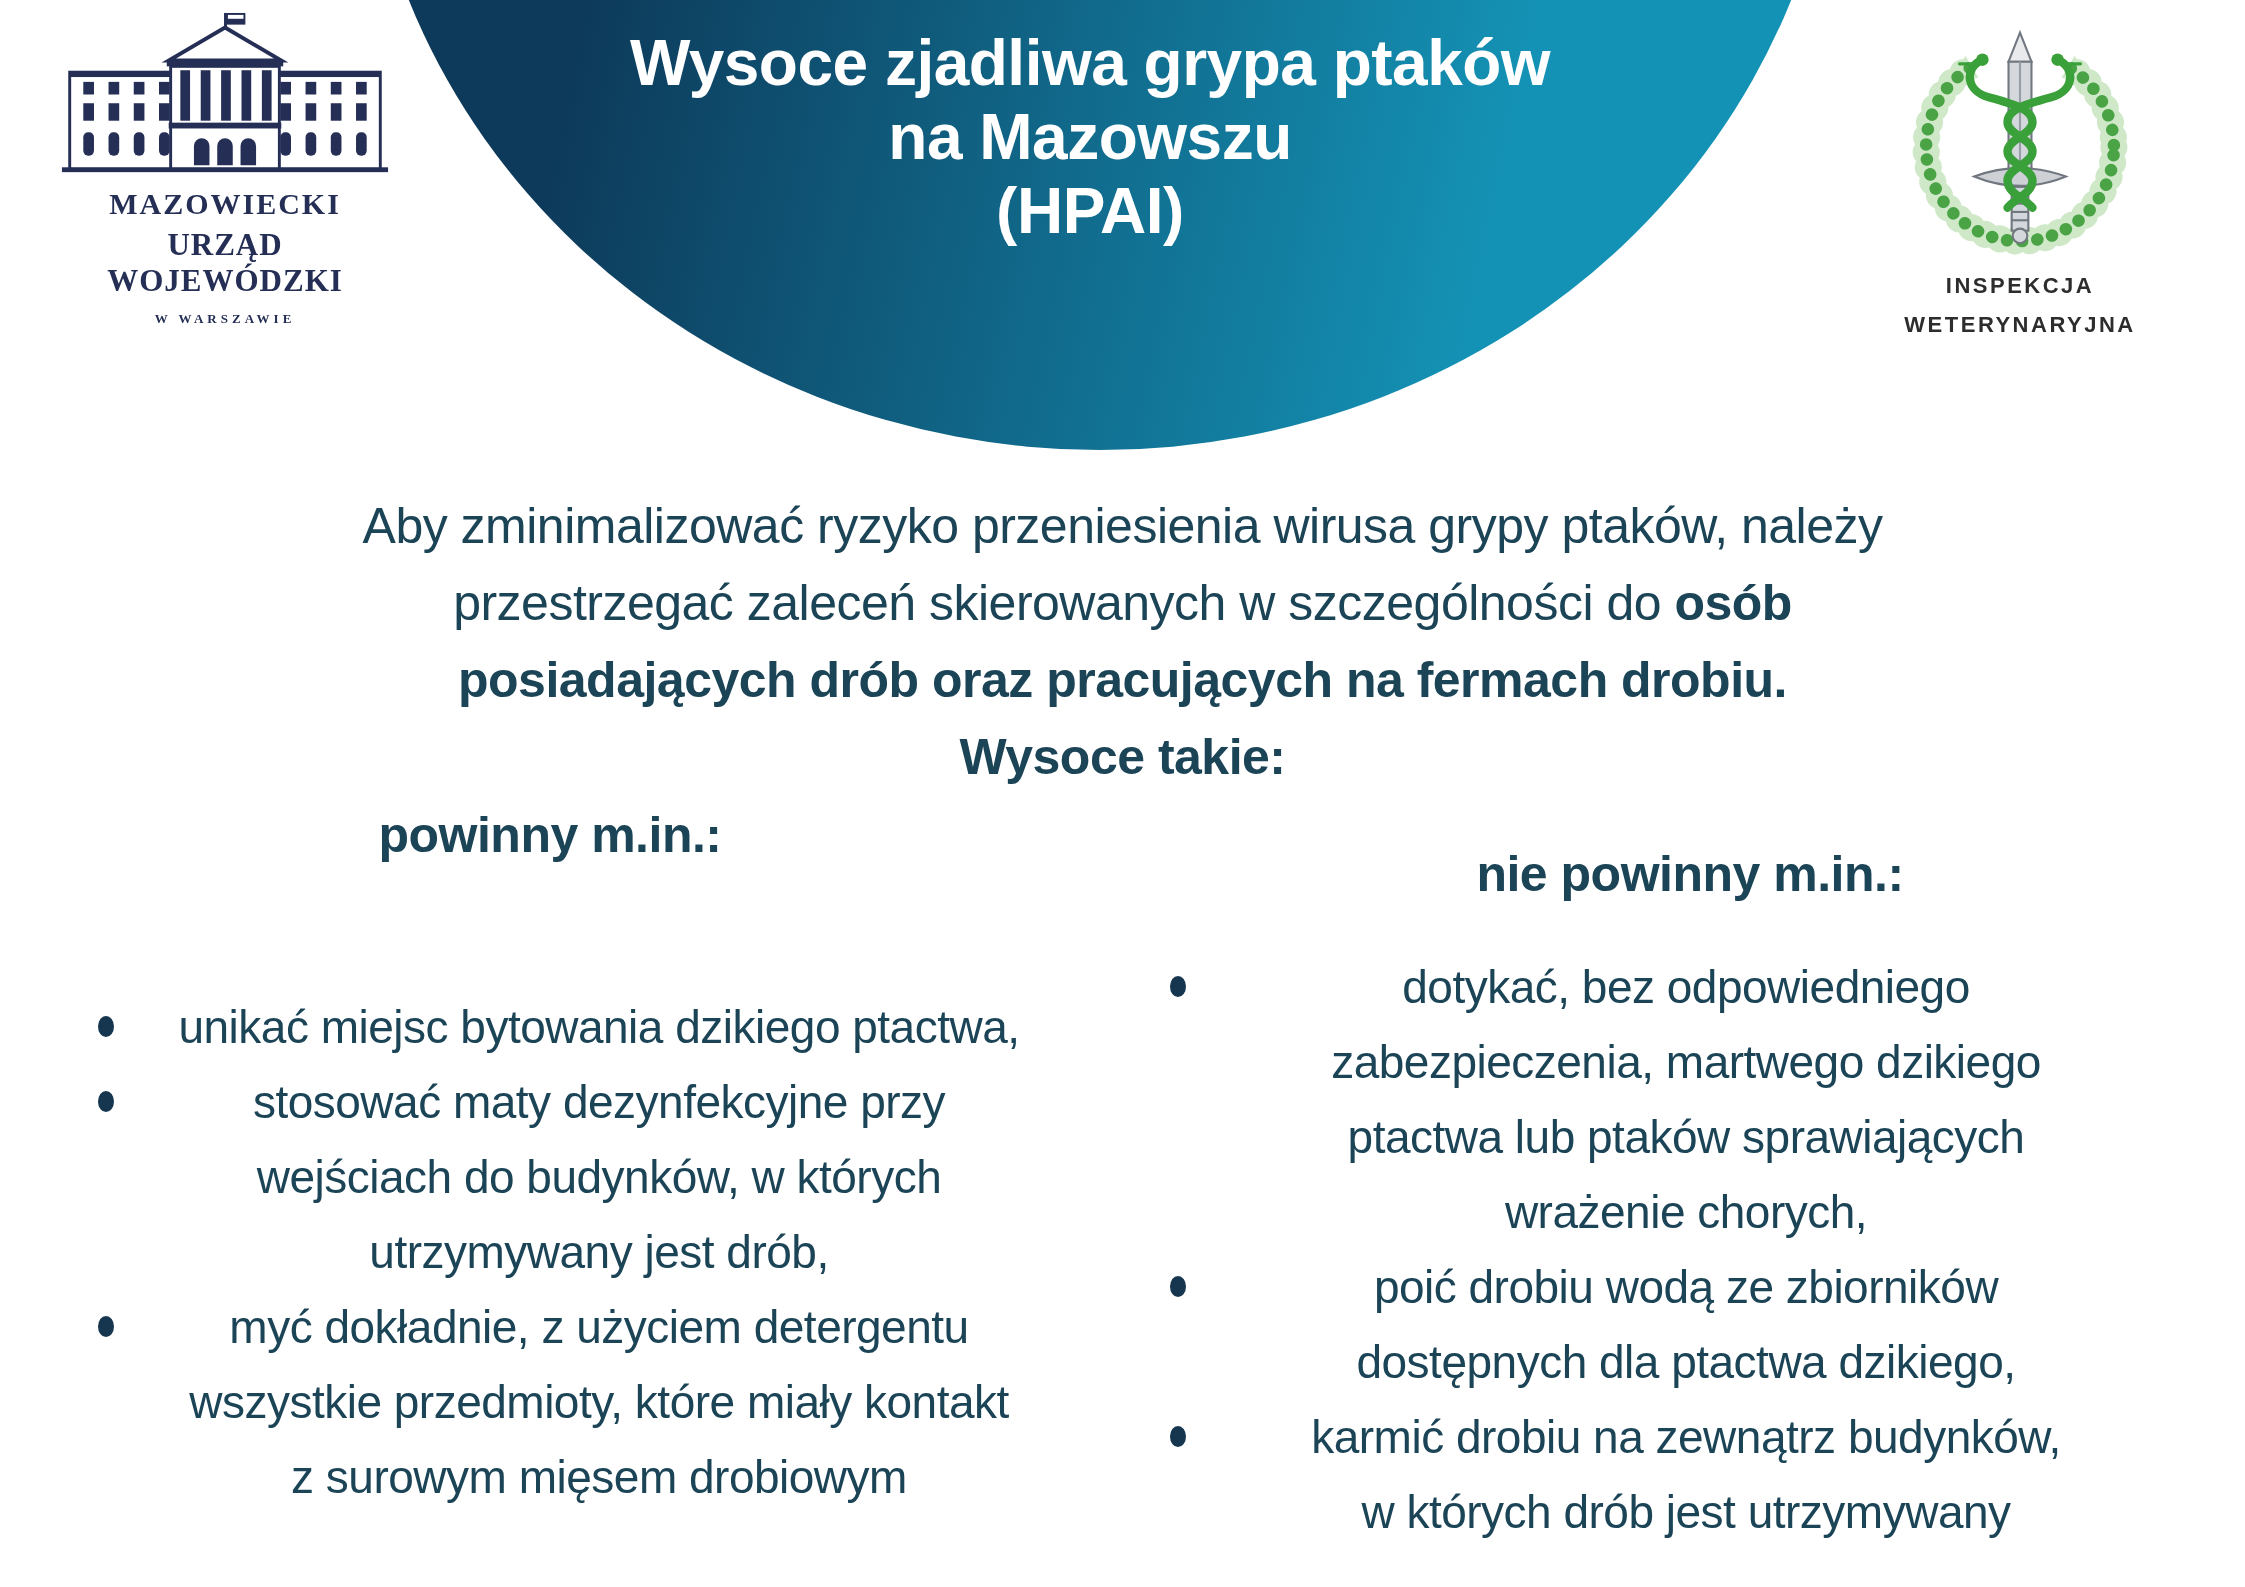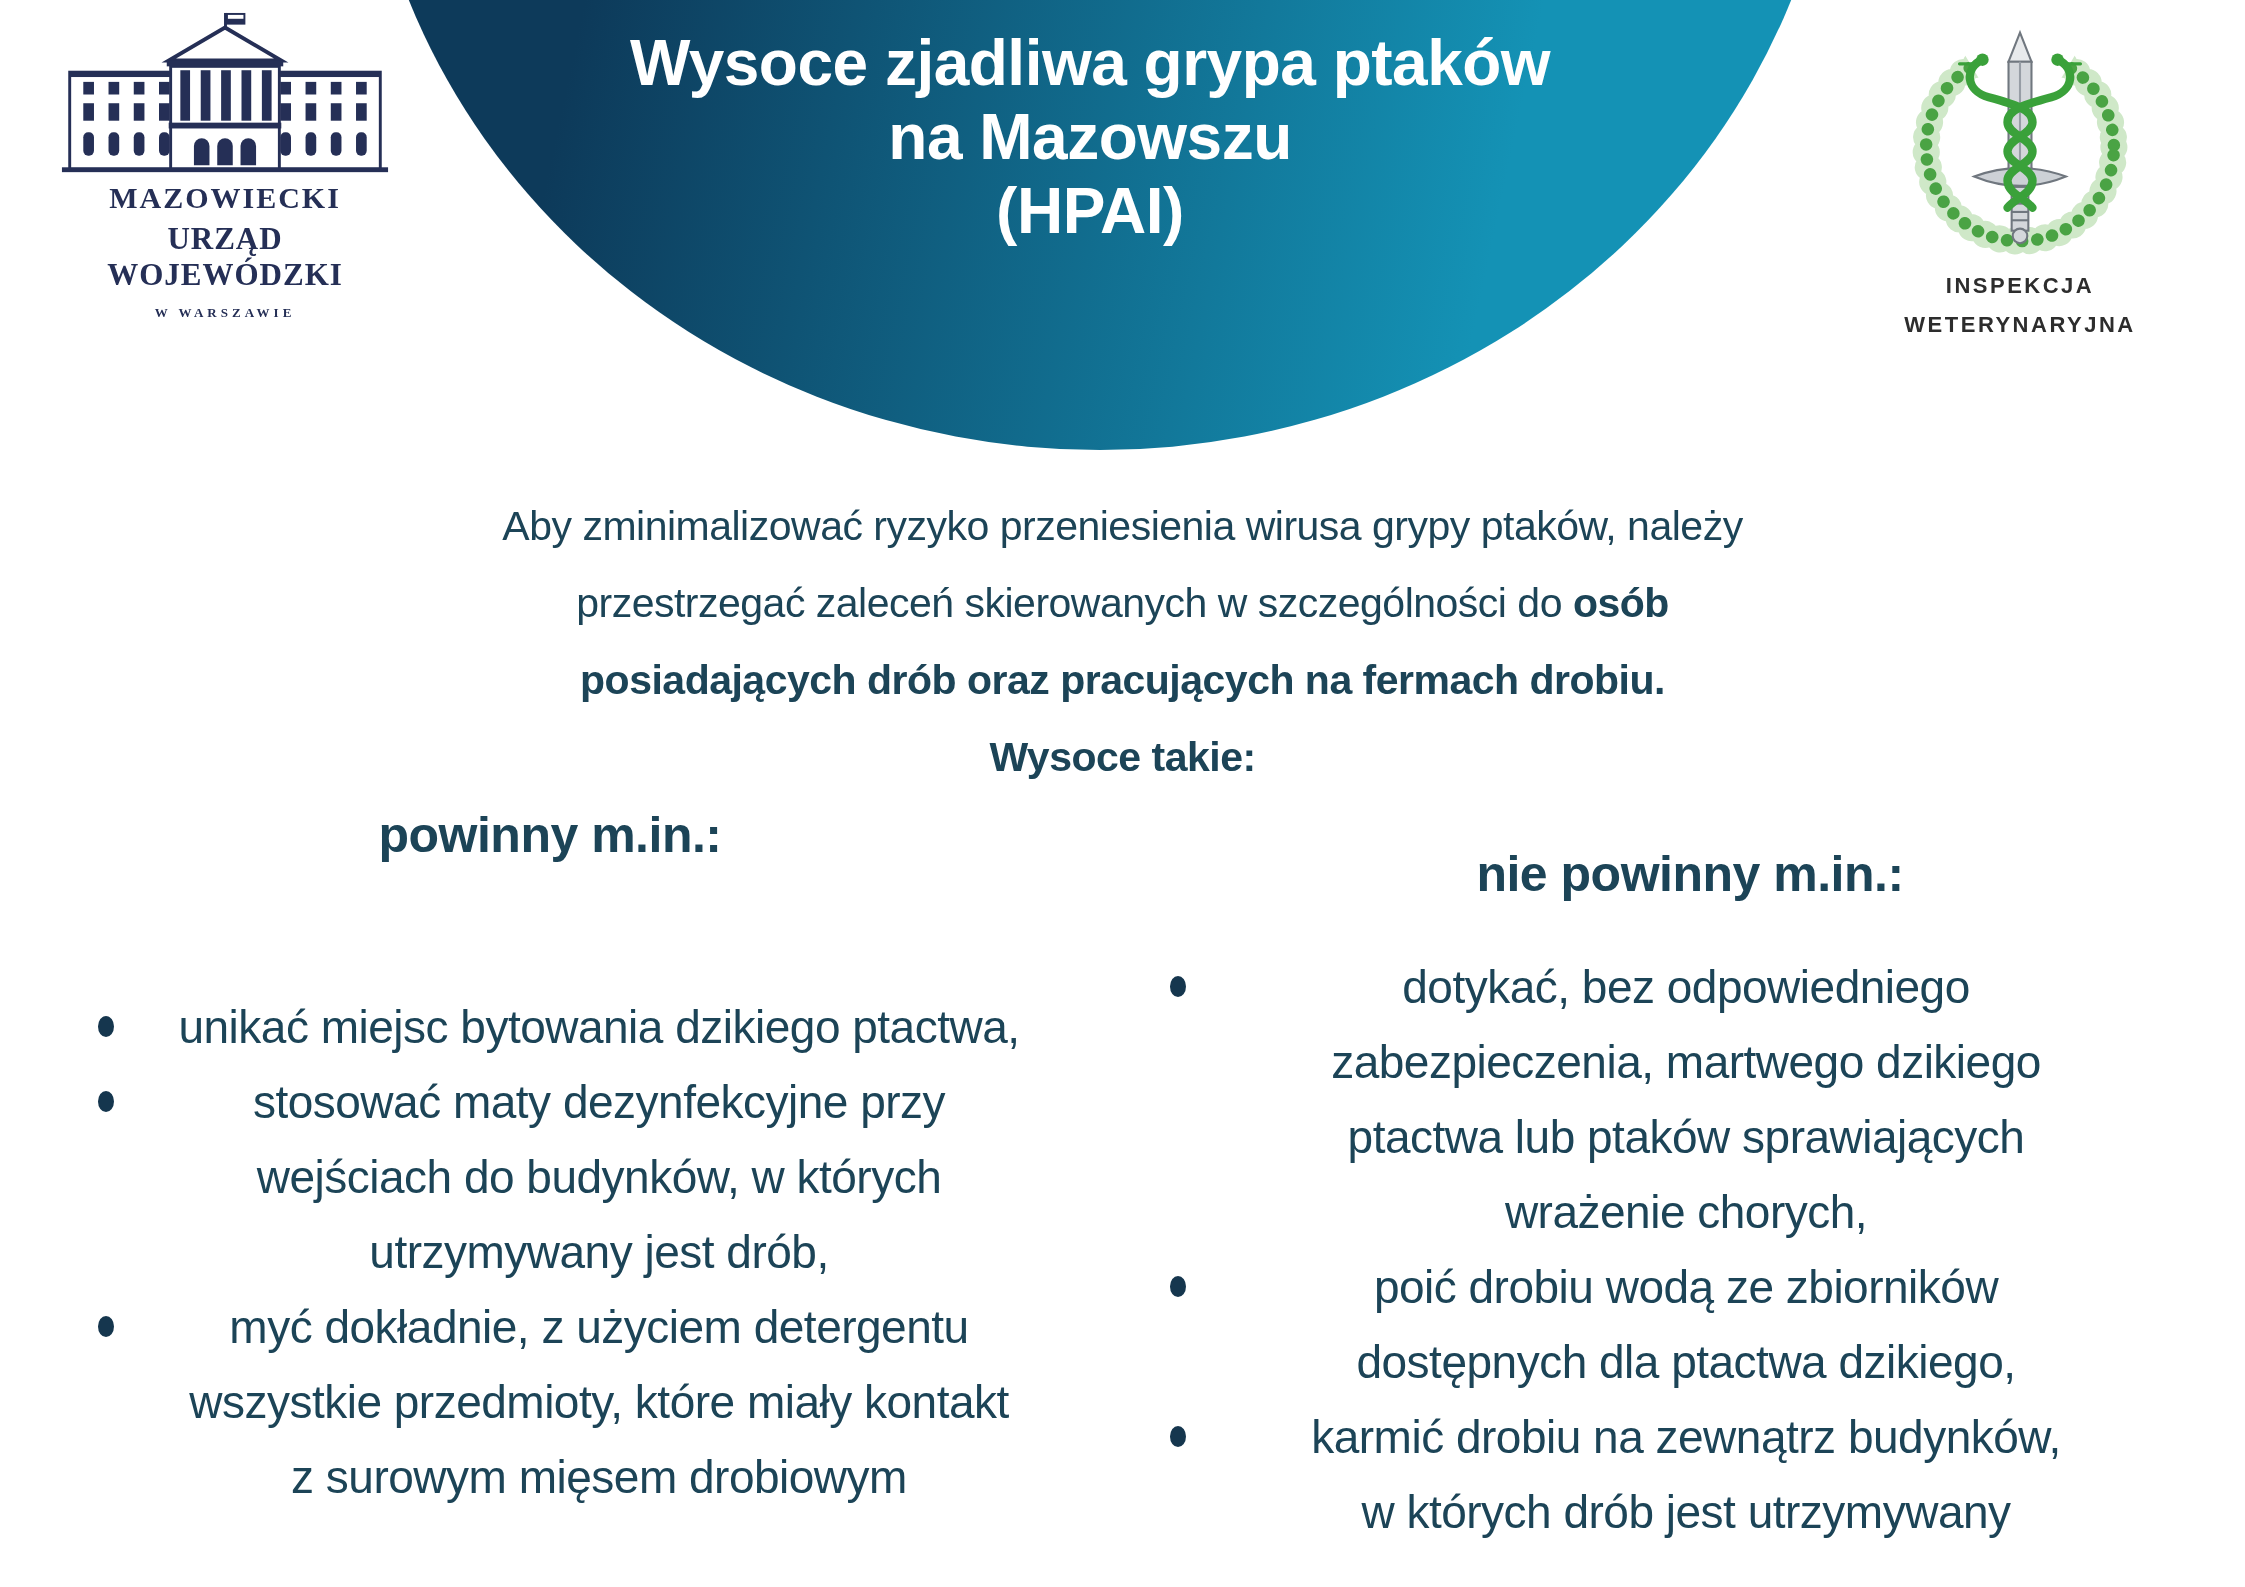--- a/index.html
+++ b/index.html
@@ -21,32 +21,32 @@
   }
   .title {
     position:absolute; left:450px; top:26px; width:1280px;
     text-align:center; color:#ffffff; font-weight:bold;
     font-size:64px; line-height:74px; letter-spacing:-0.5px;
   }
   .logo-left {
     position:absolute; left:55px; top:12px; width:340px; text-align:center;
     color:var(--navy_logo,#252f56); font-family:"Liberation Serif", serif;
   }
-  .logo-left .l1 { font-size:30px; font-weight:bold; letter-spacing:2px; }
+  .logo-left .l1 { font-size:30px; font-weight:bold; letter-spacing:2px; margin-top:6px; }
   .logo-left .l2 { font-size:31px; font-weight:bold; letter-spacing:1px; margin-top:6px; }
   .logo-left .l3 { font-size:13px; font-weight:bold; letter-spacing:4px; margin-top:12px; }
 
   .logo-right { position:absolute; left:1862px; top:20px; width:316px; text-align:center;
     color:var(--inspection_text,#2d2d2d); }
   .logo-right .l { font-size:22px; font-weight:bold; letter-spacing:2.5px; line-height:39px; }
 
   
   .intro {
     position:absolute; left:150px; top:488px; width:1945px;
-    text-align:center; font-size:41px; line-height:77px; letter-spacing:-0.5px;
+    text-align:center; font-size:50px; line-height:77px; letter-spacing:-0.5px;
   }
   .b { font-weight:bold; }
 
   
   .col-head { position:absolute; font-size:50px; font-weight:bold; text-align:center; letter-spacing:-0.5px; }
   .col-head.left  { left:90px;   top:806px; width:920px; }
   .col-head.right { left:1215px; top:845px; width:950px; }
 
   ul.list { position:absolute; list-style:none; }
   .list-left  { left:78px;   top:990px; width:1000px; }

